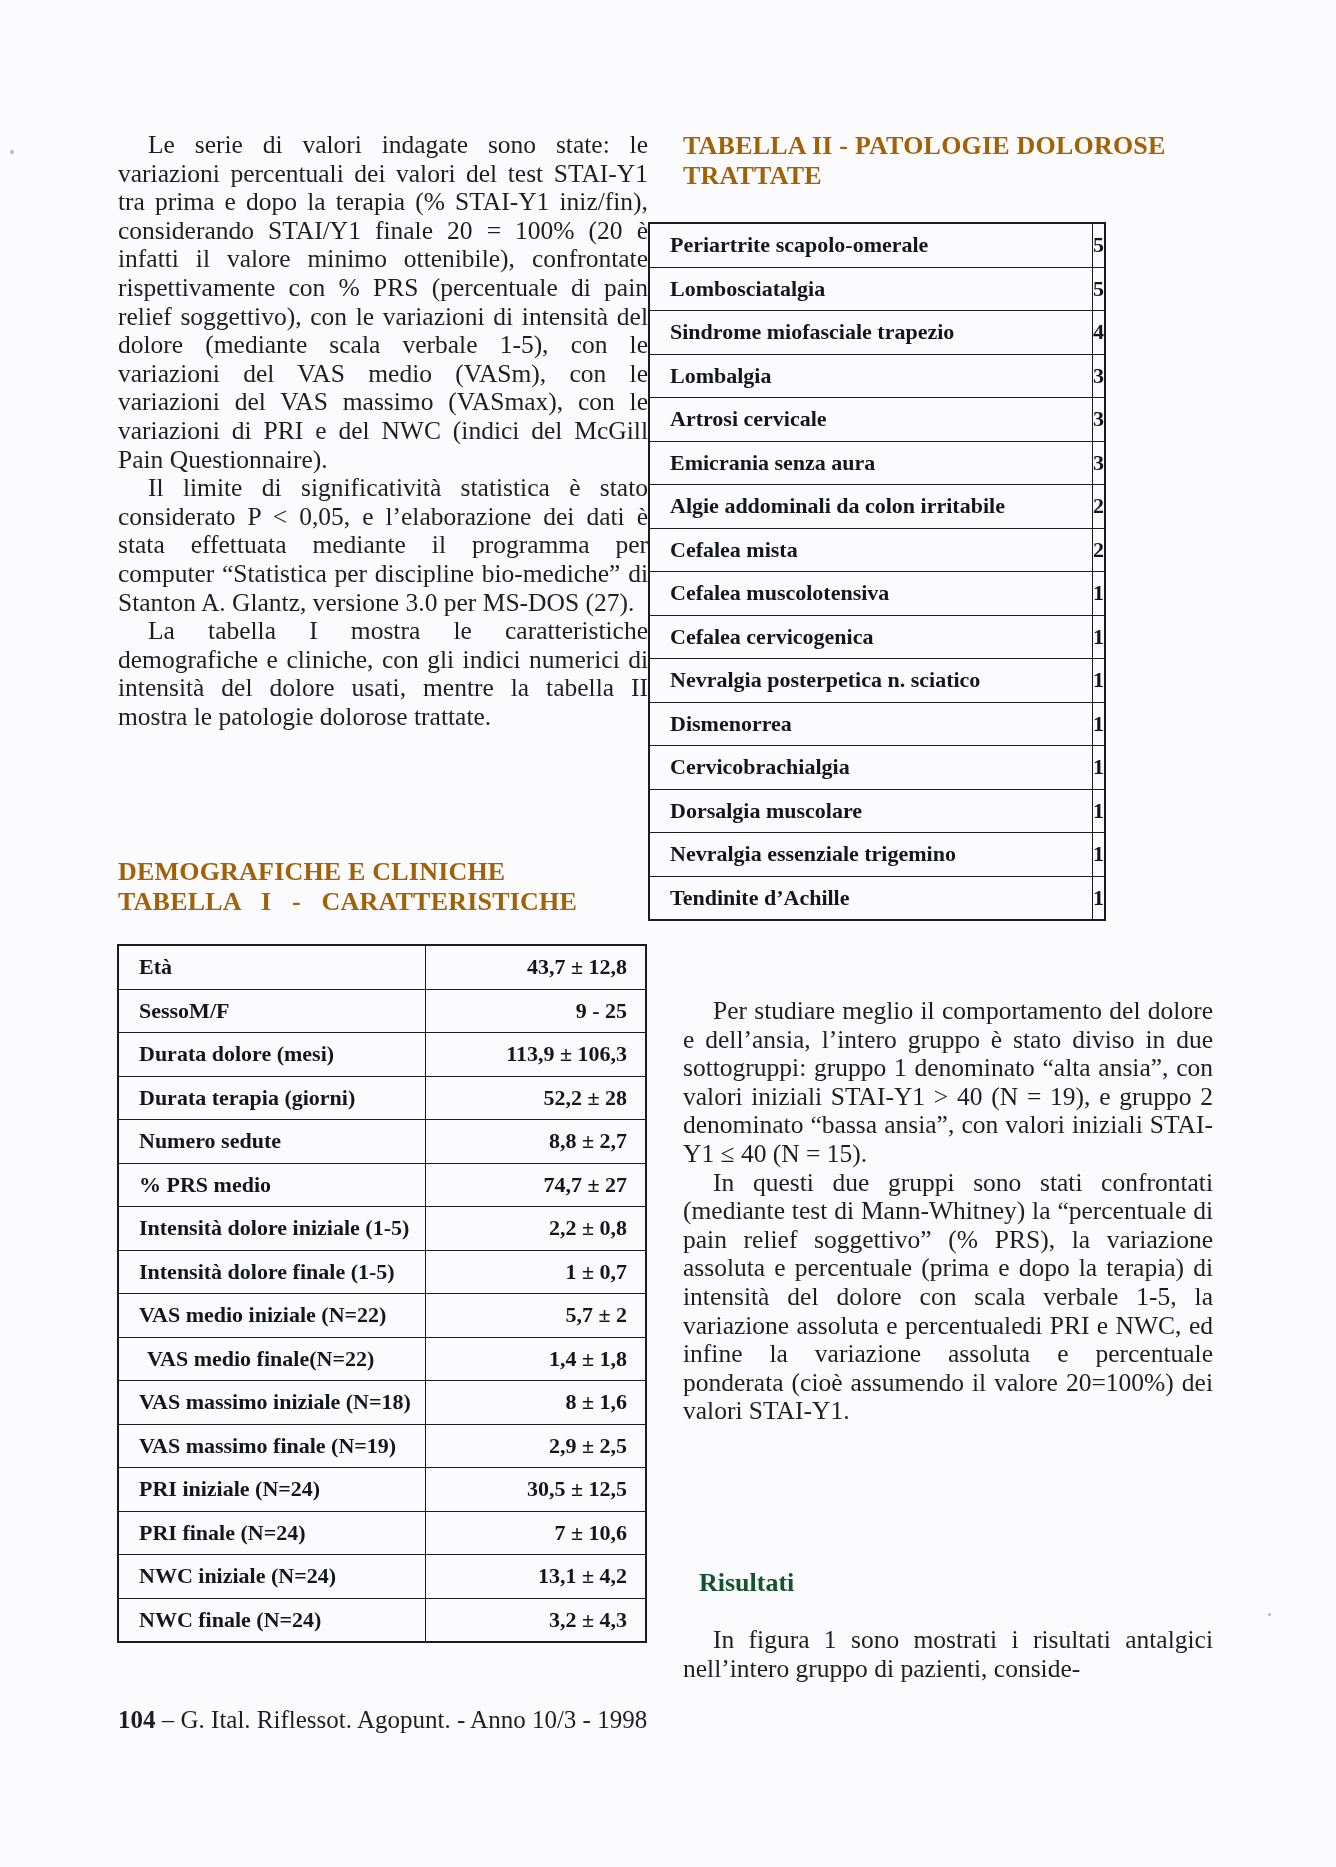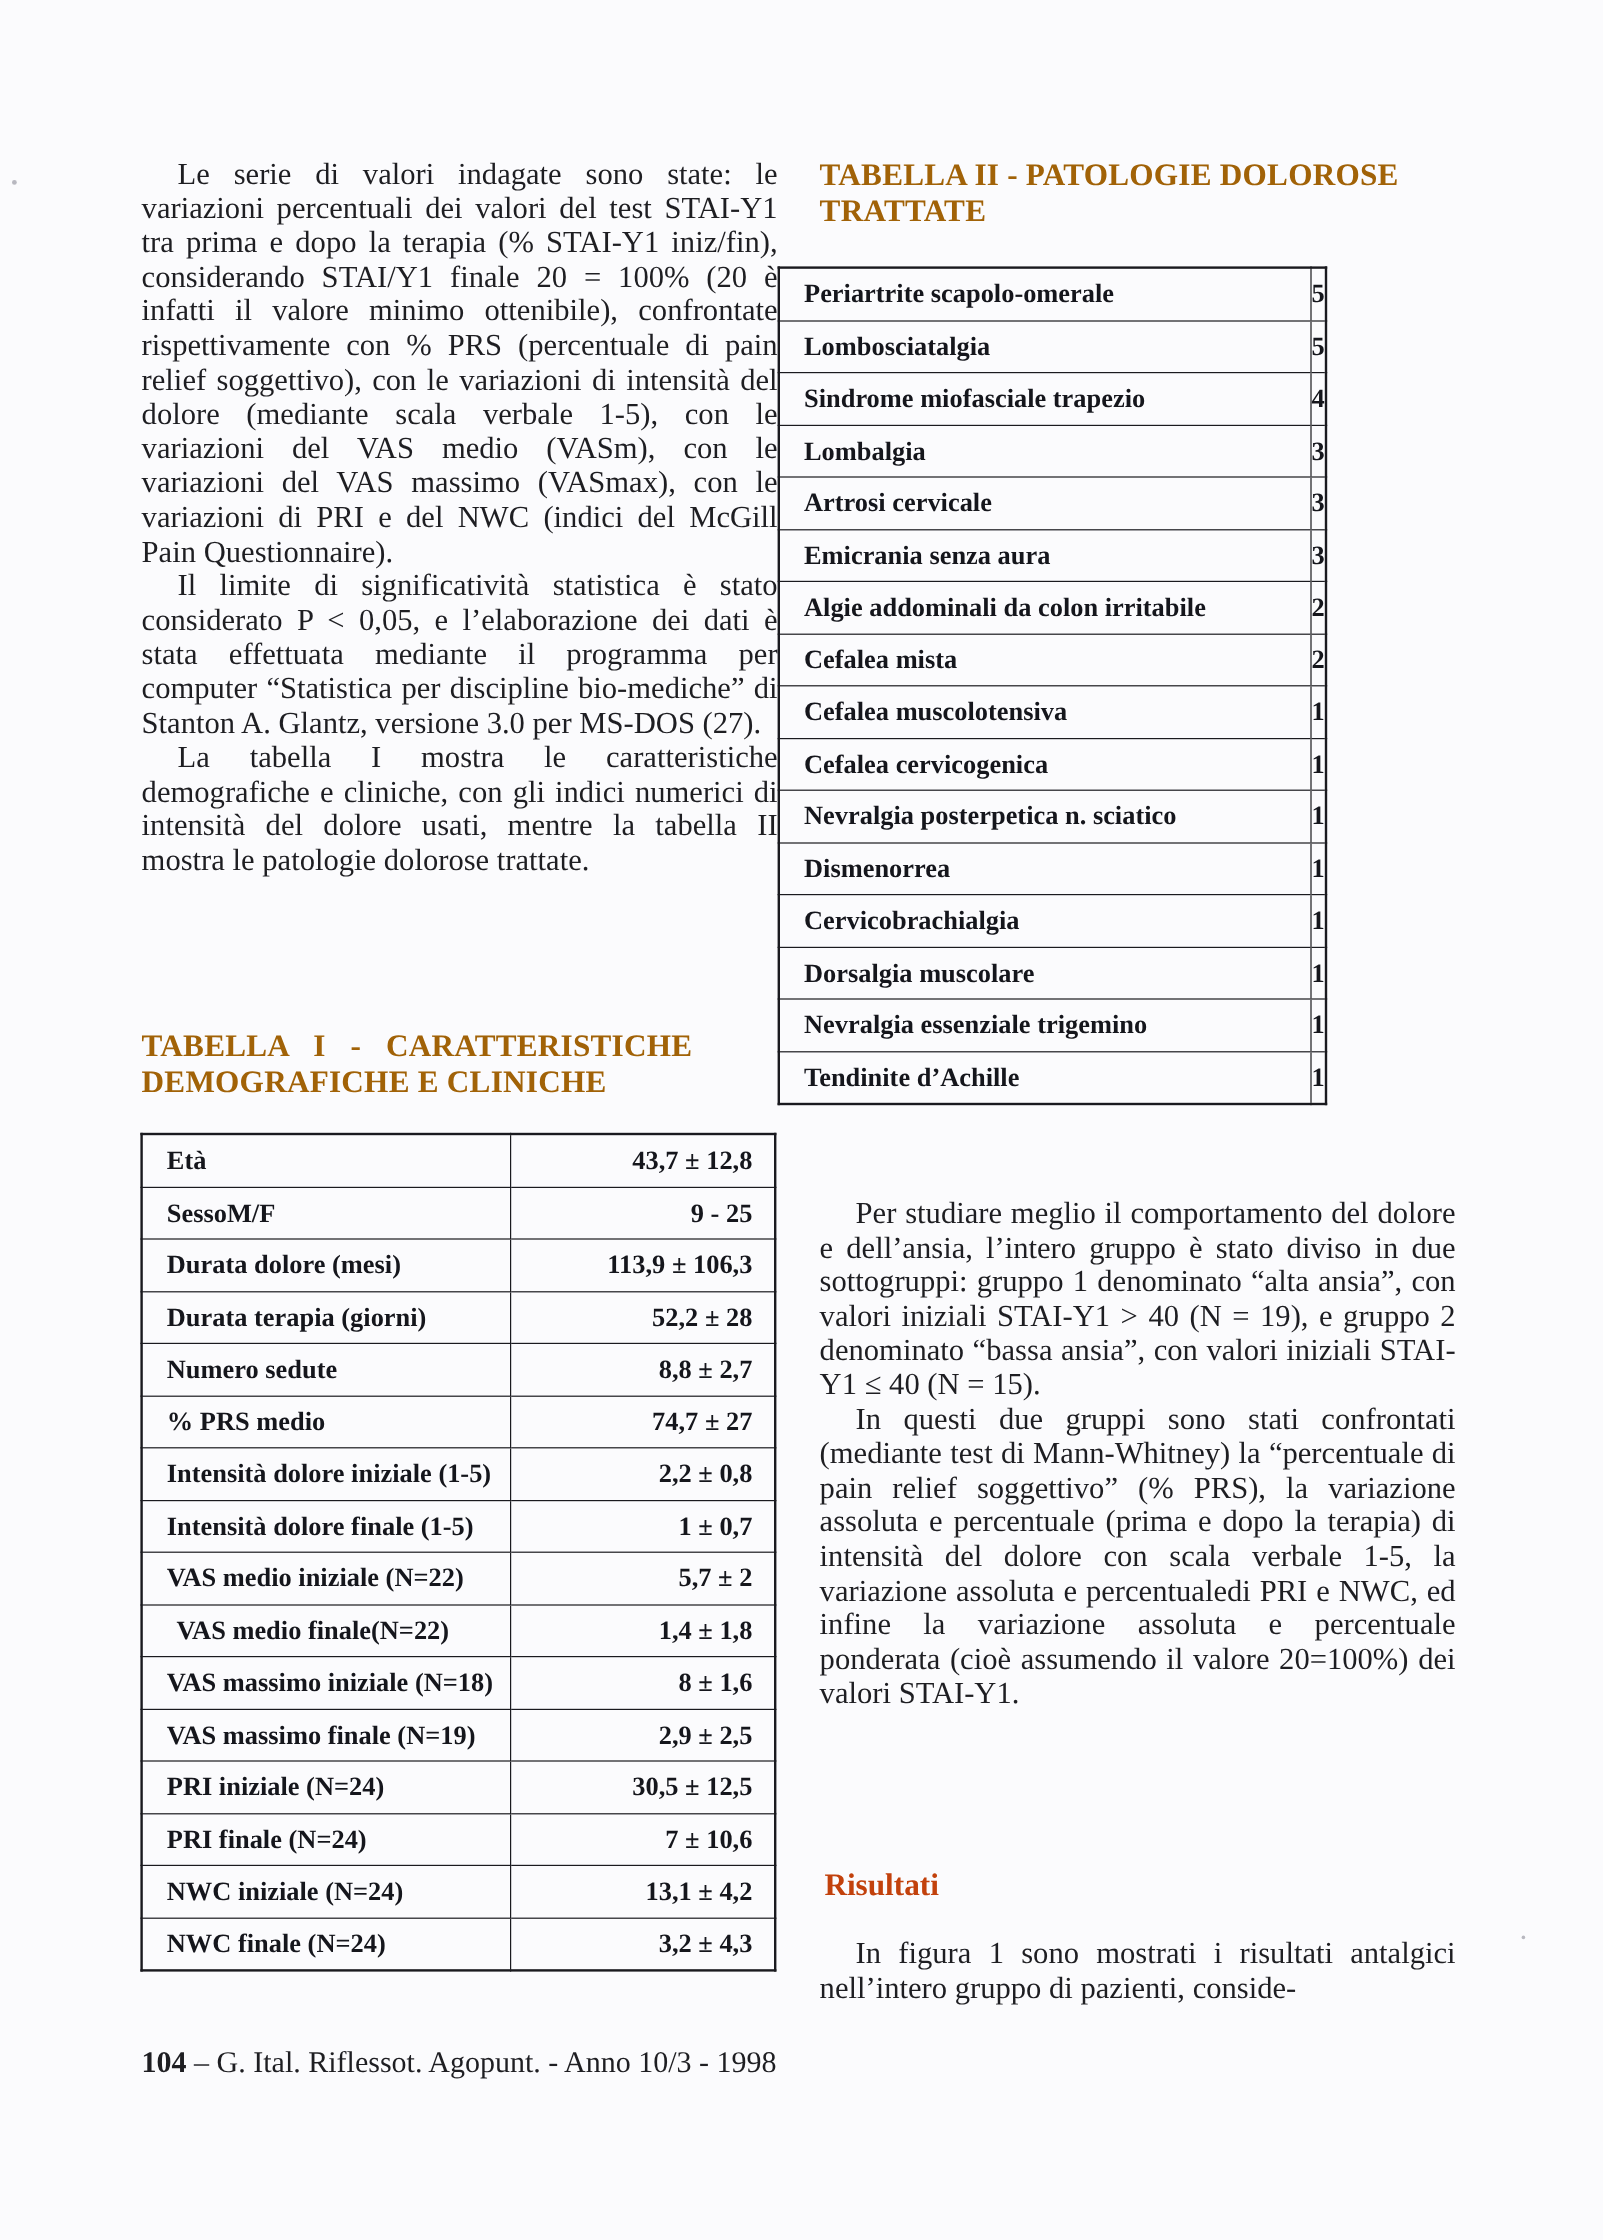--- a/index.html
+++ b/index.html
@@ -26,42 +26,42 @@
     font-weight: bold; font-size: 22px; color: #15161c;
   }
   table.data td {
     border-top: 1.8px solid #1a1a1f;
     padding: 0 14px 0 20px; height: 42.5px; vertical-align: middle;
     white-space: nowrap;
   }
   table.data tr:first-child td { border-top: none; }
   table.data td.val { border-left: 1.8px solid #1a1a1f; text-align: right; padding-right: 18px; }
   table.t2 td.val { text-align: center; padding: 0; }
-  .heading { font-weight: bold; font-size: 26px; margin: 4px; color: #c2410c; }
+  .heading { font-weight: bold; font-size: 26px; margin: 16px; color: #14532d; }
   .footer {
     position: absolute; left: 118px; top: 1706px; font-size: 25px; color: #1e1e22;
   }
   .footer b { font-weight: bold; }
   .speck { position: absolute; background: #b8b8c0; border-radius: 50%; }
 </style>
 </head>
 <body>
 
 <span class="speck" style="left:10px;top:150px;width:4px;height:4px;"></span>
 <span class="speck" style="left:1268px;top:1613px;width:3px;height:3px;"></span>
 
 <div class="col left" style="top:131px;">
   <p class="para">Le serie di valori indagate sono state: le variazioni percentuali dei valori del test STAI-Y1 tra prima e dopo la terapia (% STAI-Y1 iniz/fin), considerando STAI/Y1 finale 20 = 100% (20 è infatti il valore minimo ottenibile), confrontate rispettivamente con % PRS (percentuale di pain relief soggettivo), con le variazioni  di intensità del dolore (mediante scala verbale 1-5), con le variazioni del VAS medio (VASm), con le variazioni del VAS massimo (VASmax), con le variazioni di PRI e del NWC (indici del McGill Pain Questionnaire).</p>
   <p class="para">Il limite di significatività statistica è stato considerato P &lt; 0,05, e l’elaborazione dei dati è stata effettuata mediante il programma per computer “Statistica per discipline bio-mediche” di Stanton A. Glantz, versione 3.0 per MS-DOS (27).</p>
   <p class="para">La tabella I mostra le caratteristiche demografiche e cliniche, con gli indici numerici di intensità del dolore usati, mentre la tabella II mostra le patologie dolorose trattate.</p>
 </div>
 
 <div class="col left" style="top:857px;">
+  <p class="tbl-title">DEMOGRAFICHE E CLINICHE</p>
   <p class="tbl-title" style="word-spacing:14px;">TABELLA I - CARATTERISTICHE</p>
-  <p class="tbl-title">DEMOGRAFICHE E CLINICHE</p>
 </div>
 
 <table class="data t1" style="left:117px; top:944px; width:530px;">
   <tbody id="t1body">
       <tr>
         <td style="width: 258px;">Età</td>
         <td class="val">43,7 ± 12,8</td>
       </tr>
       <tr>
         <td style="width: 258px;">SessoM/F</td>

